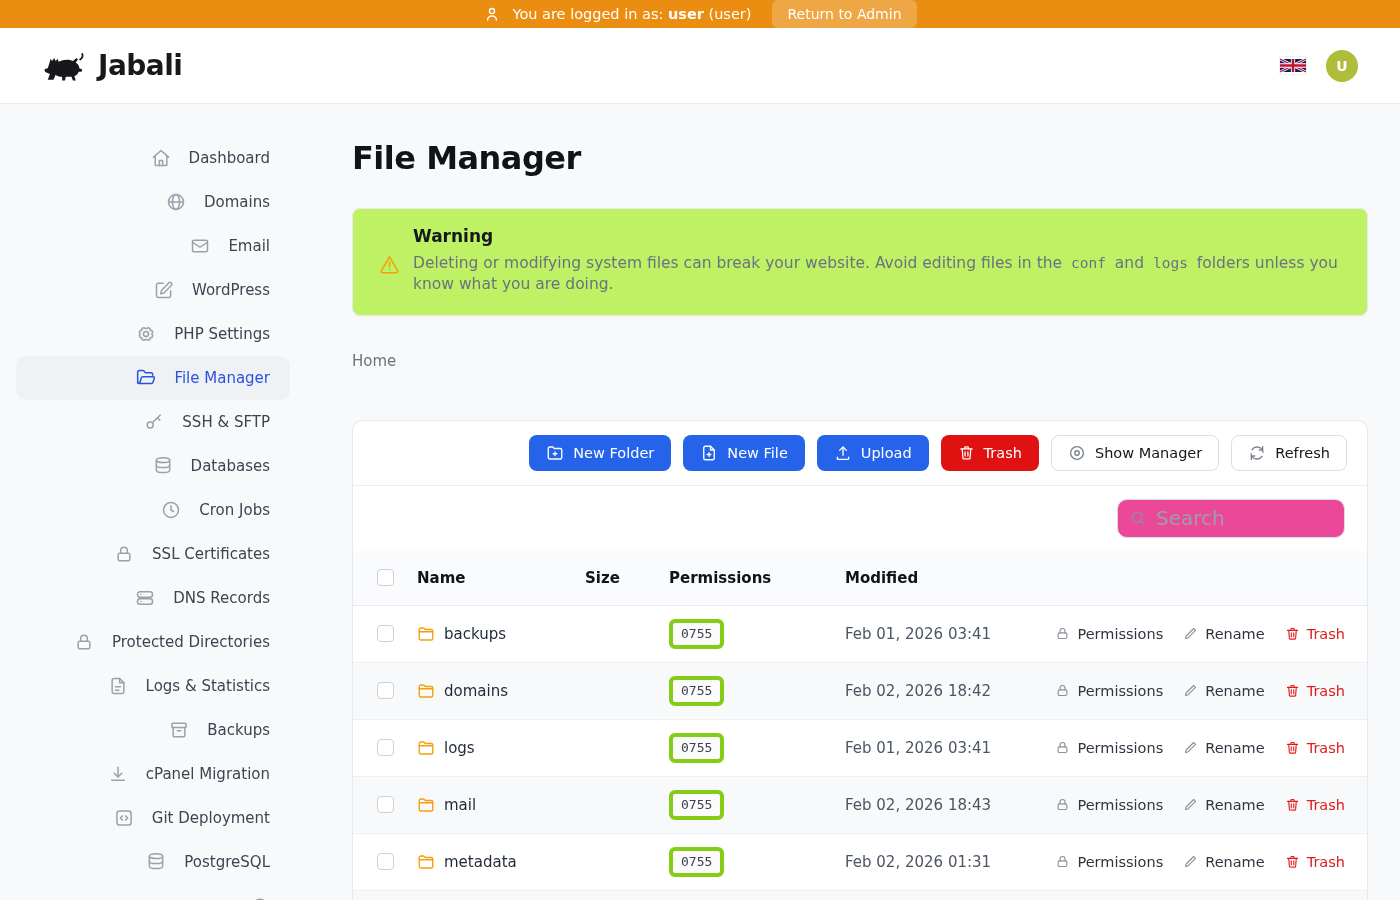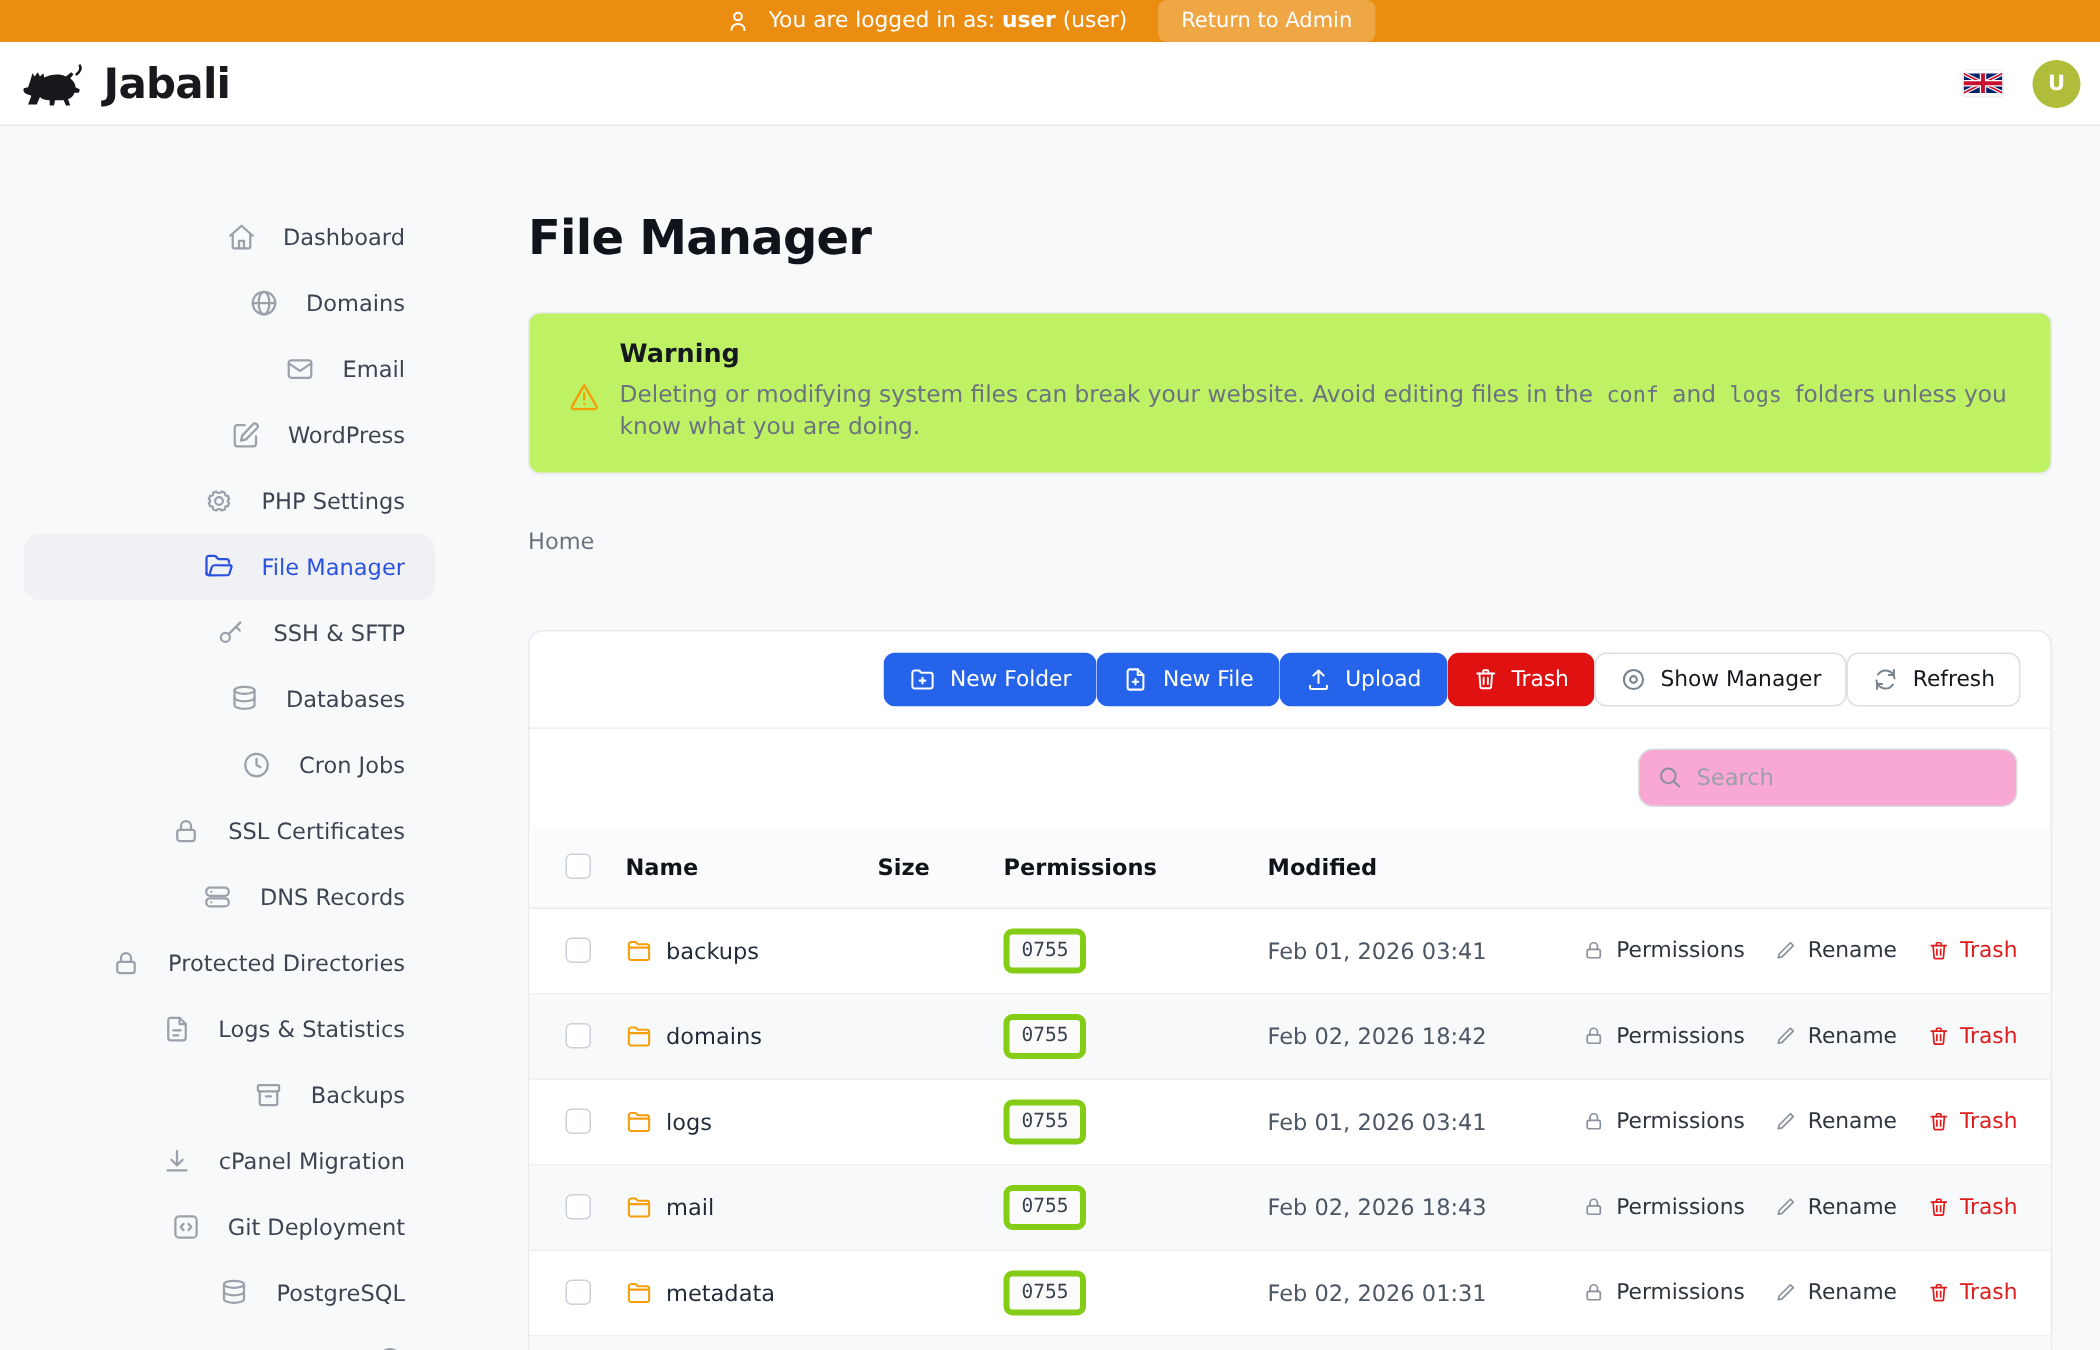--- a/index.html
+++ b/index.html
@@ -10,21 +10,21 @@
   svg { display:block; }
   .st { fill:none; stroke:currentColor; stroke-width:1.8; stroke-linecap:round; stroke-linejoin:round; }
 
   
   .top-banner { height:28px; background:#EB8D10; color:#fff; display:flex; align-items:center; justify-content:center; gap:11px; font-size:14.5px; }
   .top-banner .uicon { color:#fff; }
   .banner-msg b { font-weight:700; }
   .return-btn { margin-left:10px; background:rgba(255,255,255,.22); color:#fff; border:none; border-radius:6px; padding:6px 15px; font-size:14px; font-family:inherit; cursor:pointer; }
 
   
-  .app-header { height:56px; background:#fff; border-bottom:1px solid #E7E9EC; display:flex; align-items:center; padding:0 13px; }
+  .app-header { height:76px; background:#fff; border-bottom:1px solid #E7E9EC; display:flex; align-items:center; padding:0 42px; }
   .brand { display:flex; align-items:center; gap:10px; cursor:pointer; }
   .brand-name { font-size:28px; font-weight:800; color:#17191D; letter-spacing:-0.5px; }
   .header-right { margin-left:auto; display:flex; align-items:center; gap:20px; }
   .flag { width:26px; height:17px; border-radius:2px; overflow:hidden; cursor:pointer; box-shadow:0 0 0 1px rgba(0,0,0,.06); }
   .avatar { width:32px; height:32px; border-radius:50%; background:#AFBD3B; color:#fff; font-weight:700; font-size:14px; display:flex; align-items:center; justify-content:center; cursor:pointer; }
 
   
   .sidebar { position:absolute; top:106px; left:0; width:306px; padding:30px 16px 0; }
   .side-item { display:flex; align-items:center; gap:18px; height:44px; padding:0 20px; border-radius:10px; font-size:15px; color:#3D4451; cursor:pointer;justify-content:flex-end; }
   .side-item .sicon { color:#9AA1AB; flex:0 0 auto; }
@@ -40,30 +40,30 @@
   .warn-body { margin-left:13px; }
   .warn-title { font-size:17px; font-weight:700; color:#15181D; margin-bottom:7px; }
   .warn-text { font-size:15.5px; color:#6B7280; line-height:1.38; max-width:960px; }
   .warn-text code { font-family:"DejaVu Sans Mono","Liberation Mono",monospace; font-size:14.5px; color:#6B7280; padding:0 4px; }
 
   .breadcrumb { margin-top:36px; font-size:15px; color:#6B7280; }
   .breadcrumb a { color:#6B7280; text-decoration:none; cursor:pointer; }
 
   
   .file-card { margin-top:50px; background:#fff; border:1px solid #E7E9EC; border-bottom:none; border-radius:10px 10px 0 0; box-shadow:0 1px 2px rgba(16,24,40,.03); }
-  .toolbar-row { display:flex; justify-content:flex-end; align-items:center; padding:14px 20px; border-bottom:1px solid #ECEEF1; }
+  .toolbar-row { display:flex; justify-content:flex-end; align-items:center; gap:12px; padding:14px 20px; border-bottom:1px solid #ECEEF1; }
   .btn { display:inline-flex; align-items:center; gap:9px; height:36px; padding:0 16px; border-radius:8px; font-size:14.5px; border:1px solid transparent; cursor:pointer; font-family:inherit; white-space:nowrap; }
   .btn-blue { background:#2563EB; color:#fff; }
   .btn-red { background:#E01111; color:#fff; }
   .btn-outline { background:#fff; color:#14171C; border-color:#DBDFE4; }
   .btn-outline .bicon { color:#7A828C; }
 
   .search-row { display:flex; justify-content:flex-end; padding:13px 22px; }
   .search-wrap { position:relative; }
-  .search-input { width:253px; height:39px; border:1px solid #D9DDE2; border-radius:10px; padding:0 12px 0 38px; font-size:15px; color:#30363F; outline:none; background:#f9a8d4; font-family:inherit; }
+  .search-input { width:228px; height:39px; border:1px solid #D9DDE2; border-radius:10px; padding:0 12px 0 38px; font-size:20px; color:#30363F; outline:none; background:#ec4899; font-family:inherit; }
   .search-input::placeholder { color:#99A0AA; }
   .search-icon { position:absolute; left:12px; top:10px; color:#8A919C; pointer-events:none; }
 
   .trow { display:grid; grid-template-columns:64px 168px 84px 176px 1fr auto; align-items:center; padding-right:22px; }
   .thead { height:55px; background:#FAFBFC; border-bottom:1px solid #E7E9EC; font-size:15px; font-weight:700; color:#101319; }
   .tbody-row { height:57px; font-size:15px; border-bottom:1px solid #EDEFF2; background:#fff; }
   .tbody-row.alt { background:#F8F9FA; }
   .cell-check { padding-left:24px; }
   .checkbox { width:17px; height:17px; border:1px solid #CCD1D8; border-radius:4px; background:#fff; cursor:pointer; }
   .cell-name { display:flex; align-items:center; gap:9px; color:#1F2937; }

